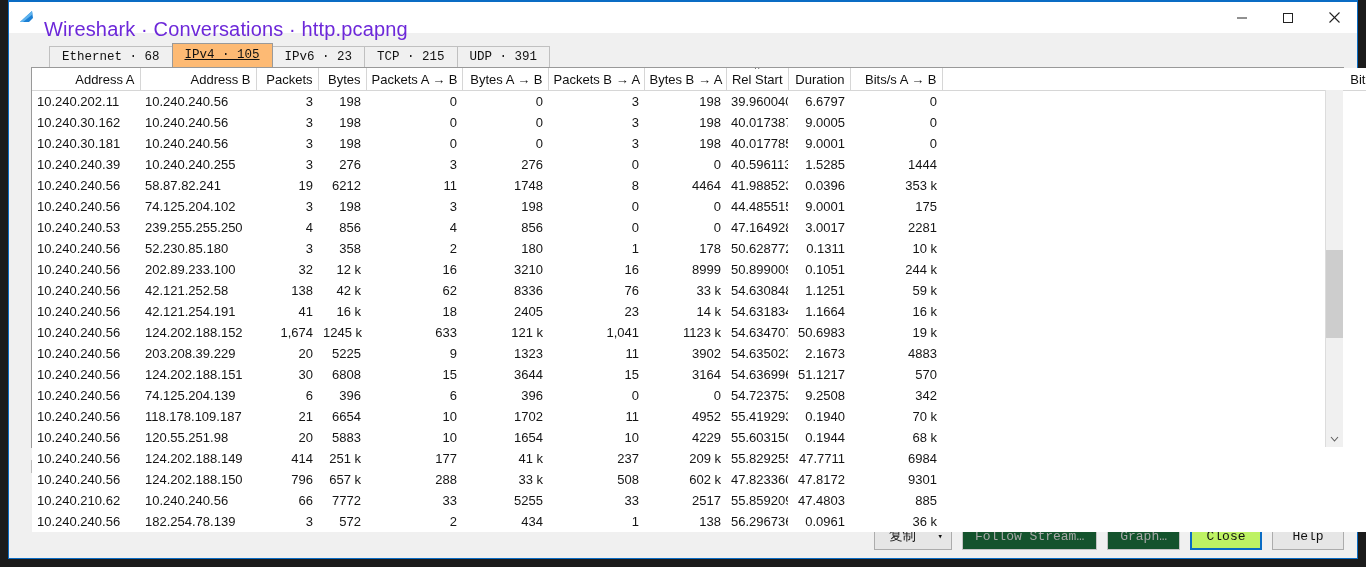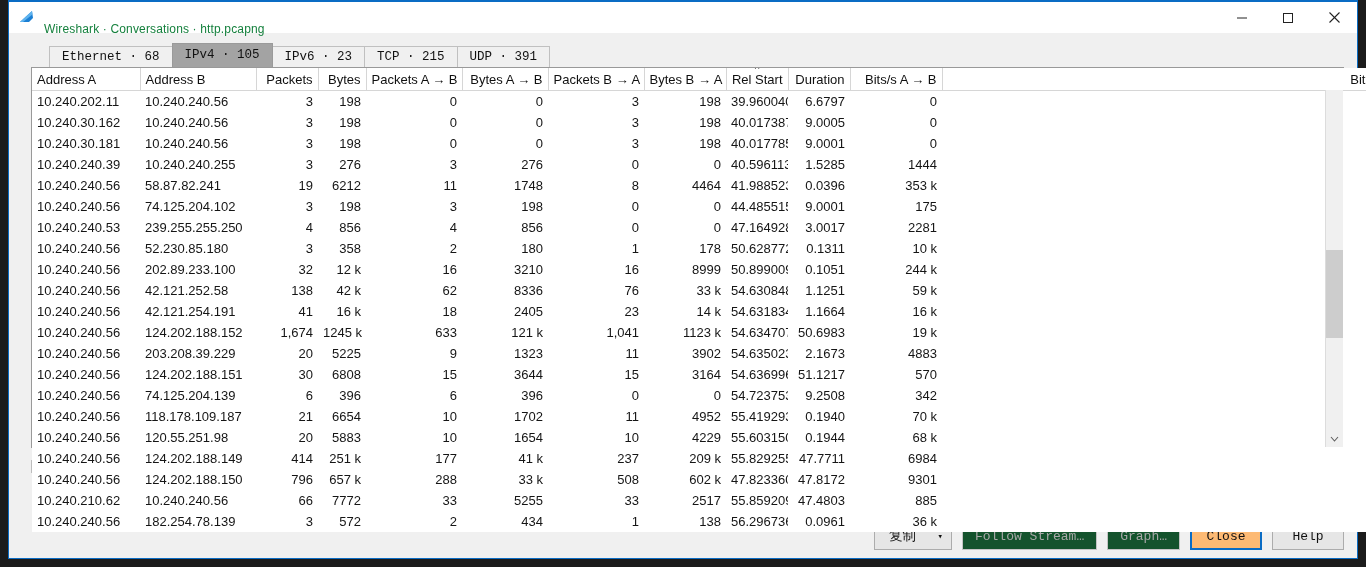--- a/index.html
+++ b/index.html
@@ -40,22 +40,22 @@
   }
   #app-icon {
     width: 17px;
     height: 17px;
     margin-left: 10px;
     margin-right: 8px;
     position: relative;
     flex: none;
   }
   #title-text {
-    font-size: 12px;
-    color: #15803d;
+    font-size: 20px;
+    color: #6d28d9;
     letter-spacing: 0.15px;
     white-space: nowrap;
     margin-top: 23px;
   }
   .winbtn {
     width: 46px;
     height: 31px;
     display: flex;
     align-items: center;
     justify-content: center;
@@ -86,26 +86,27 @@
     border: 1px solid #c0c0c0;
     border-bottom: none;
     height: 21px;
     line-height: 21px;
     padding: 0 12px;
     margin-right: -1px;
     box-sizing: border-box;
     white-space: nowrap;
   }
   .tab.selected {
-    background: #a3a3a3;
+    background: #fdba74;
     height: 24px;
     line-height: 23px;
     border-color: #9a9a9a;
     position: relative;
     z-index: 4;
+    text-decoration: underline;
   }
 
   
   #tablewrap {
     margin: 0 13px 0 22px;
     border: 1px solid #999;
     background: #fff;
     flex: 1;
     min-height: 0;
     display: flex;
@@ -133,21 +134,21 @@
     color: #151515;
   }
   table.grid th {
     font-weight: normal;
     font-size: 13px;
     background: #ffffff;
     border-right: 1px solid #d6d6d6;
     border-bottom: 1px solid #d6d6d6;
     height: 22px;
     padding: 0 5px;
-    text-align: left;
+    text-align: right;
     white-space: nowrap;
     overflow: hidden;
     position: relative;
     color: #101010;
   }
   table.grid th.num { text-align: right; }
   table.grid td {
     height: 21px;
     padding: 0 5px;
     white-space: nowrap;
@@ -273,21 +274,21 @@
     min-width: 72px;
     padding: 0 12px;
     box-sizing: border-box;
     display: flex;
     align-items: center;
     justify-content: center;
     white-space: nowrap;
   }
   .btn.disabled { color: #a8a8a8; border-color: #c4c4c4; background: #14532d; }
   .btn.default {
-    background: #fdba74;
+    background: #bef264;
     border: 2px solid #0a6cc4;
   }
   .btn.split {
     justify-content: space-between;
     min-width: 78px;
     padding: 0 8px 0 14px;
   }
   .btn.split .caret { font-size: 9px; margin-left: 10px; }
   .btn .zh { font-family: "Liberation Sans", sans-serif; font-size: 13.5px; }
 </style>

